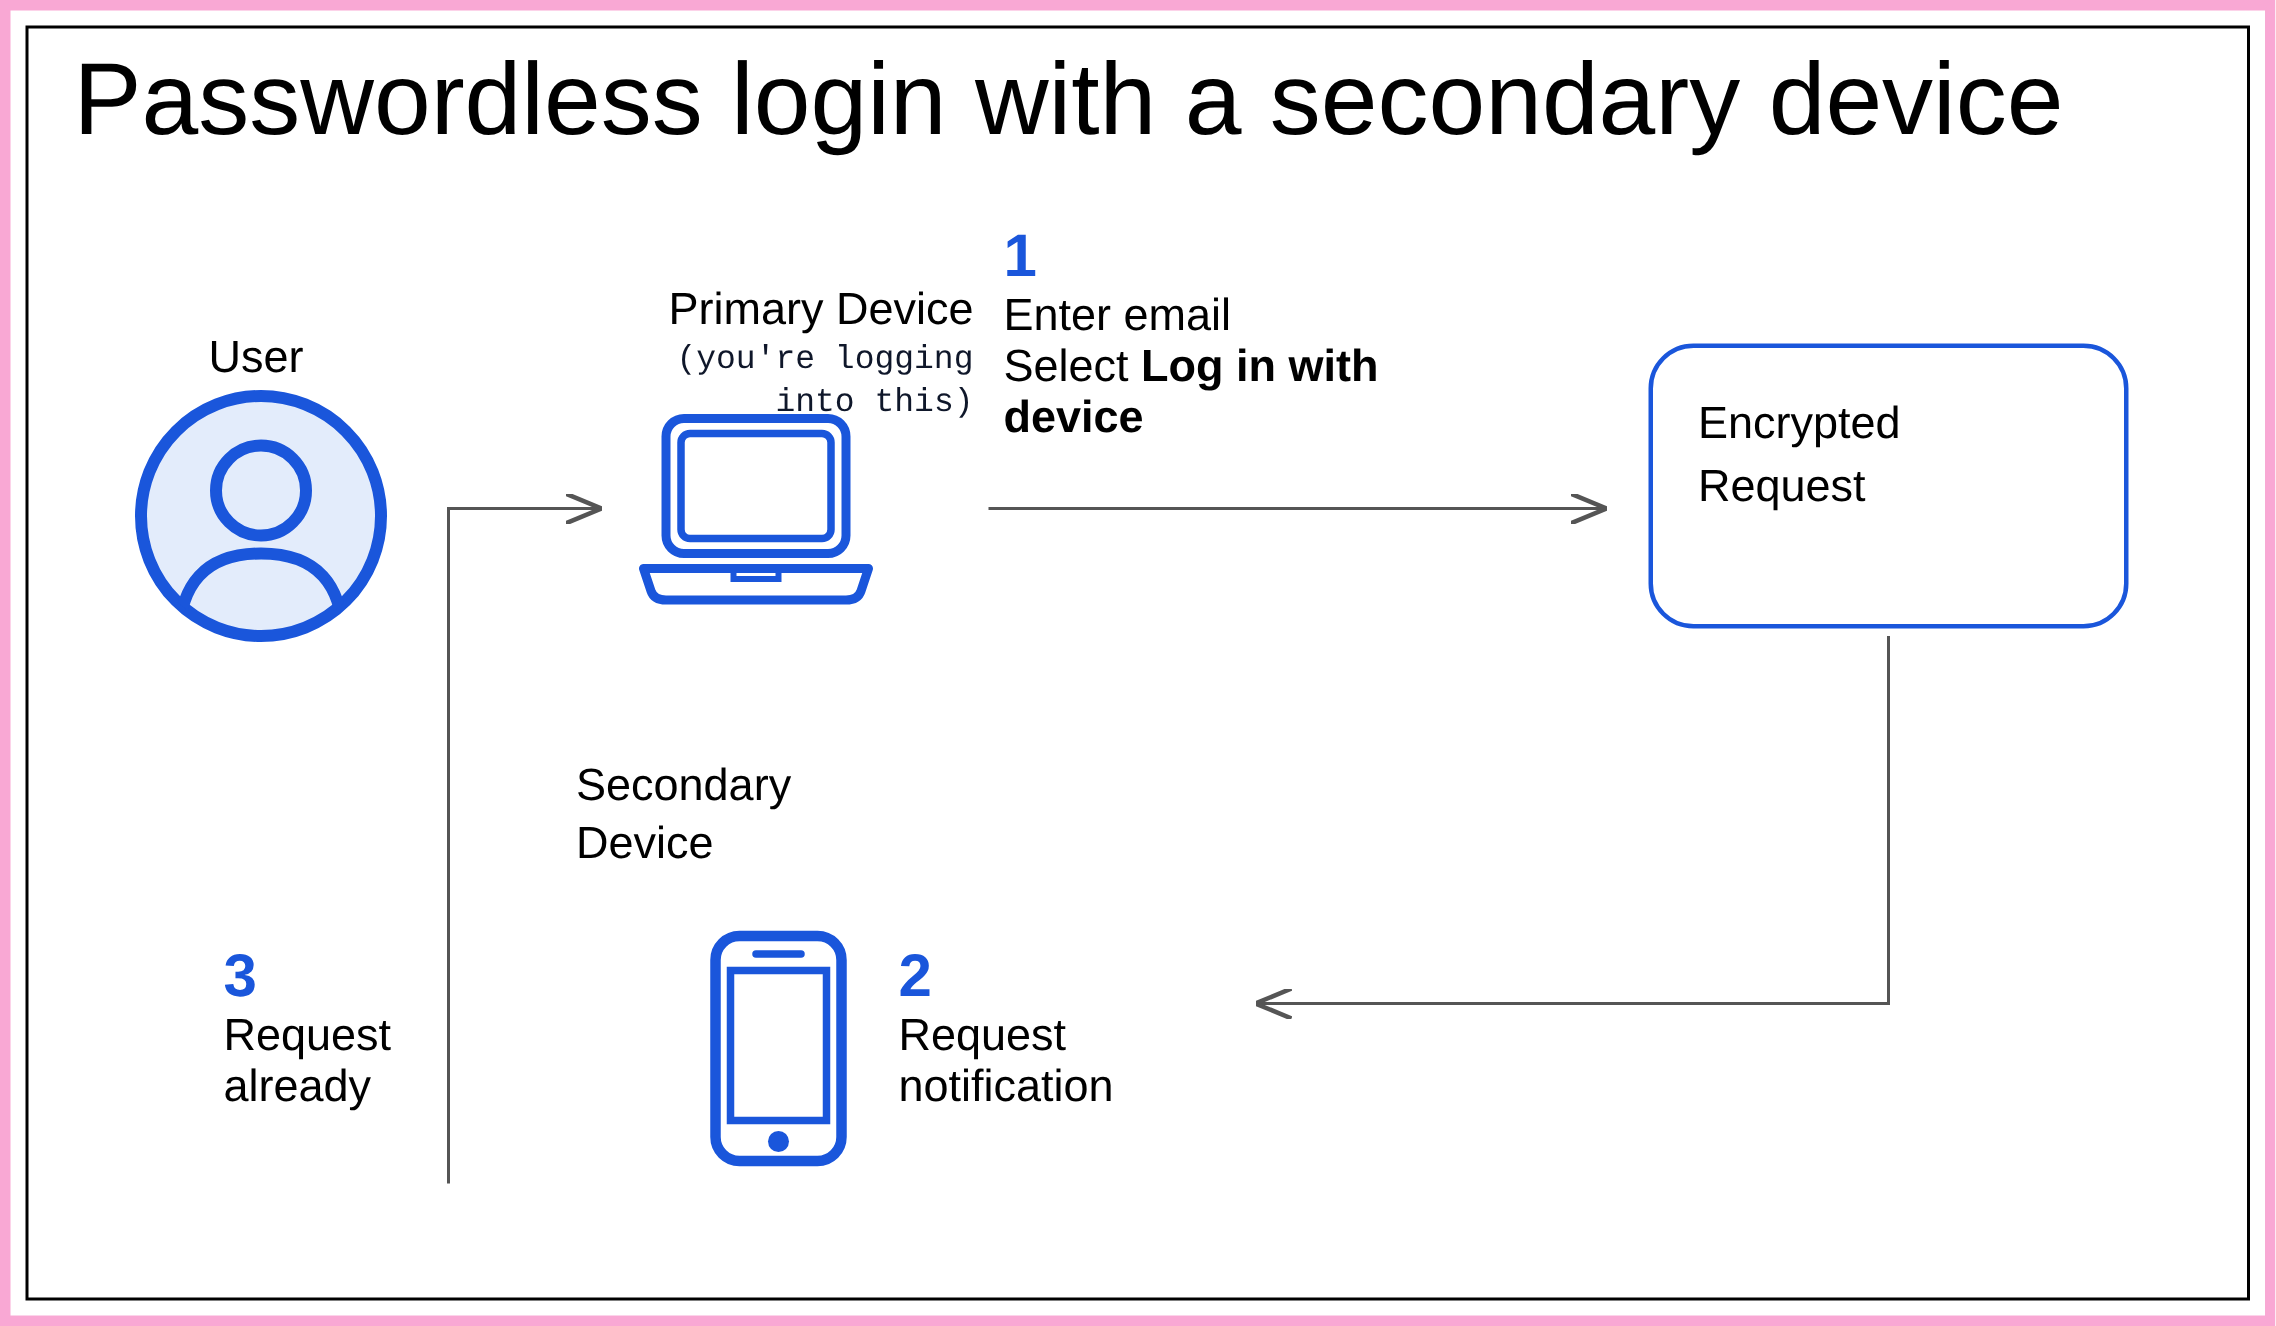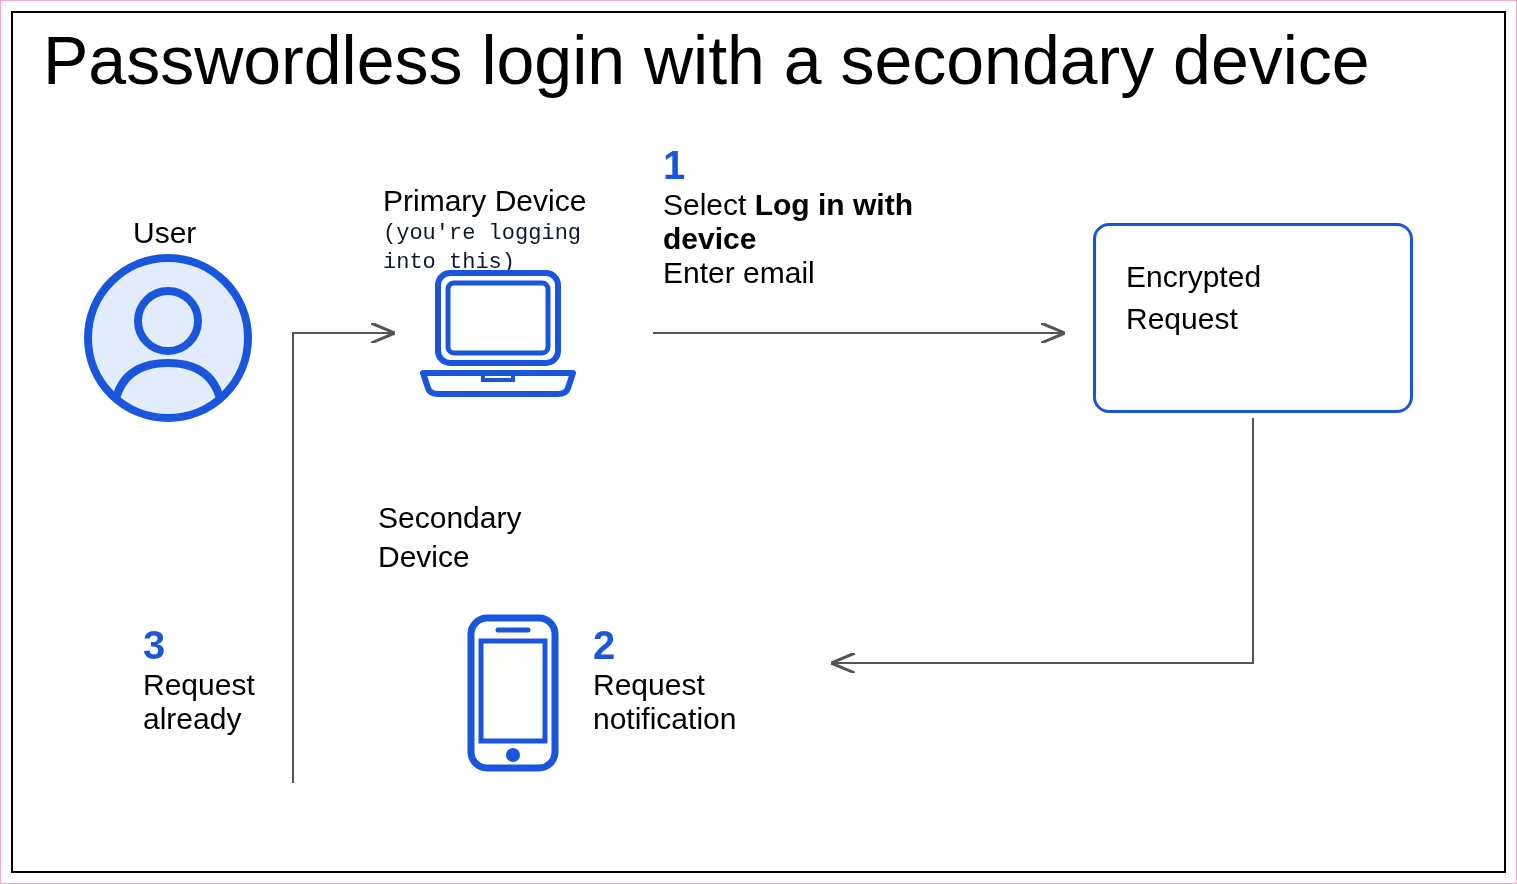--- a/index.html
+++ b/index.html
@@ -6,21 +6,21 @@
     margin: 0;
     padding: 0;
     font-family: Arial, Helvetica, sans-serif;
     background: #fff;
     color: #000;
   }
   .frame {
     box-sizing: border-box;
     width: 1517px;
     height: 884px;
-    border: 1px solid #f9a8d4;
+    border: 7px solid #f9a8d4;
     padding: 10px 10px;
     position: relative;
   }
   .inner {
     box-sizing: border-box;
     width: 100%;
     height: 100%;
     border: 2px solid #000;
     position: relative;
   }
@@ -74,21 +74,21 @@
     width: 100px;
     height: 160px;
   }
   .req-box {
     position: absolute;
     top: 210px;
     left: 1080px;
     width: 320px;
     height: 190px;
     border: 3px solid #1A56DB;
-    border-radius: 16px;
+    border-radius: 30px;
     box-sizing: border-box;
     padding: 30px 30px;
     font-size: 30px;
     line-height: 1.4;
   }
   svg.arrow {
     position: absolute;
     overflow: visible;
   }
 </style>
@@ -110,40 +110,40 @@
             </clipPath>
         </defs>
         <circle cx="85" cy="85" r="80" fill="#E3ECFB" stroke="#1A56DB" stroke-width="8"></circle>
         <g clip-path="url(#circClip)">
           <circle cx="85" cy="68" r="30" fill="none" stroke="#1A56DB" stroke-width="8"></circle>
           <path d="M 30 170 Q 30 110 85 110 Q 140 110 140 170" fill="none" stroke="#1A56DB" stroke-width="8"></path>
         </g>
       </svg>
     </div>
 
-    <div class="label" style="top:168px; left:370px; text-align:left; width:260px;">
+    <div class="label" style="top:168px; left:370px; text-align:right; width:260px;">
       <div>Primary Device</div>
       <div class="sublabel">(you're logging into this)</div>
     </div>
 
     <div class="laptop">
       <svg width="170" height="130" viewBox="0 0 170 130">
         <rect x="25" y="5" width="120" height="90" rx="12" fill="none" stroke="#1A56DB" stroke-width="6"></rect>
         <rect x="35" y="15" width="100" height="70" rx="6" fill="none" stroke="#1A56DB" stroke-width="5"></rect>
         <path d="M 10 105 L 160 105 L 155 120 Q 153 126 145 126 L 25 126 Q 17 126 15 120 Z" fill="none" stroke="#1A56DB" stroke-width="6" stroke-linejoin="round"></path>
         <path d="M 70 105 L 70 112 L 100 112 L 100 105" fill="none" stroke="#1A56DB" stroke-width="4"></path>
       </svg>
     </div>
 
     <div style="position:absolute; top:130px; left:650px; width:280px;">
       <div class="stepnum">1</div>
+      <div class="steptext">Enter email</div>
       <div class="steptext">
         <span>Select </span><span class="bold">Log in with device</span>
       </div>
-      <div class="steptext">Enter email</div>
     </div>
 
     <div class="req-box">
       <div>Encrypted</div>
       <div>Request</div>
     </div>
 
     <div class="label" style="top:485px; left:365px; text-align:left; width:260px;">
       <div>Secondary</div>
       <div>Device</div>

